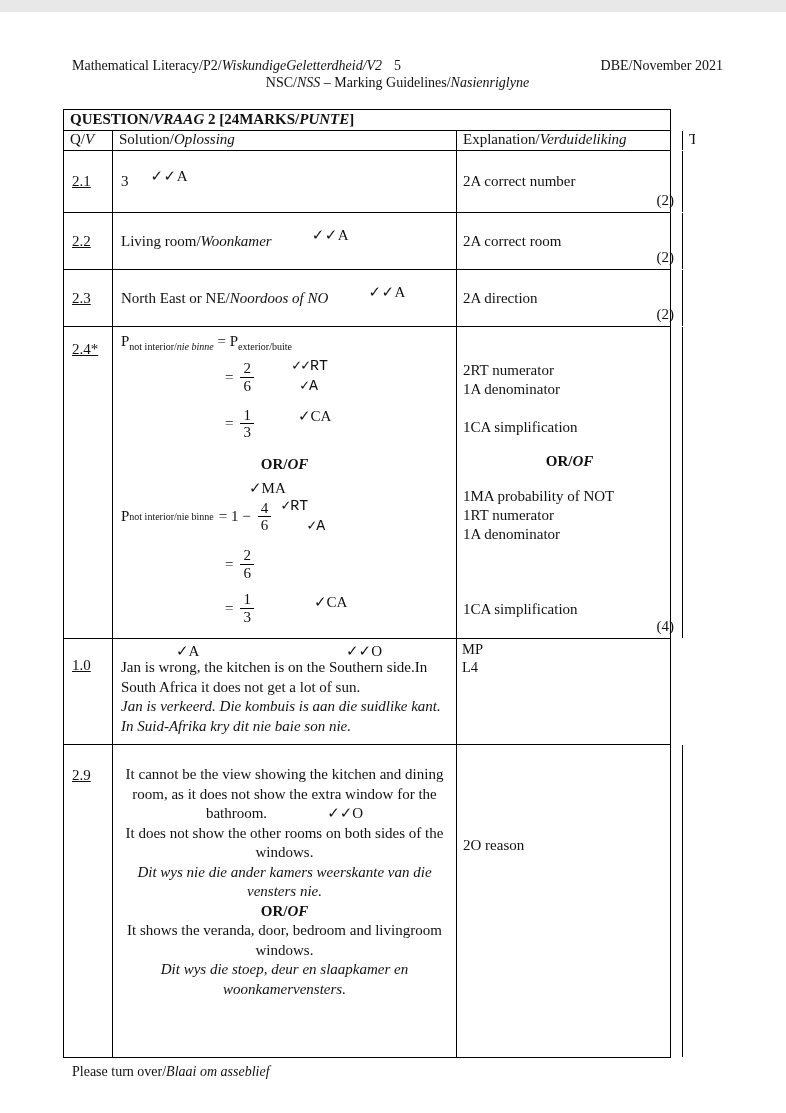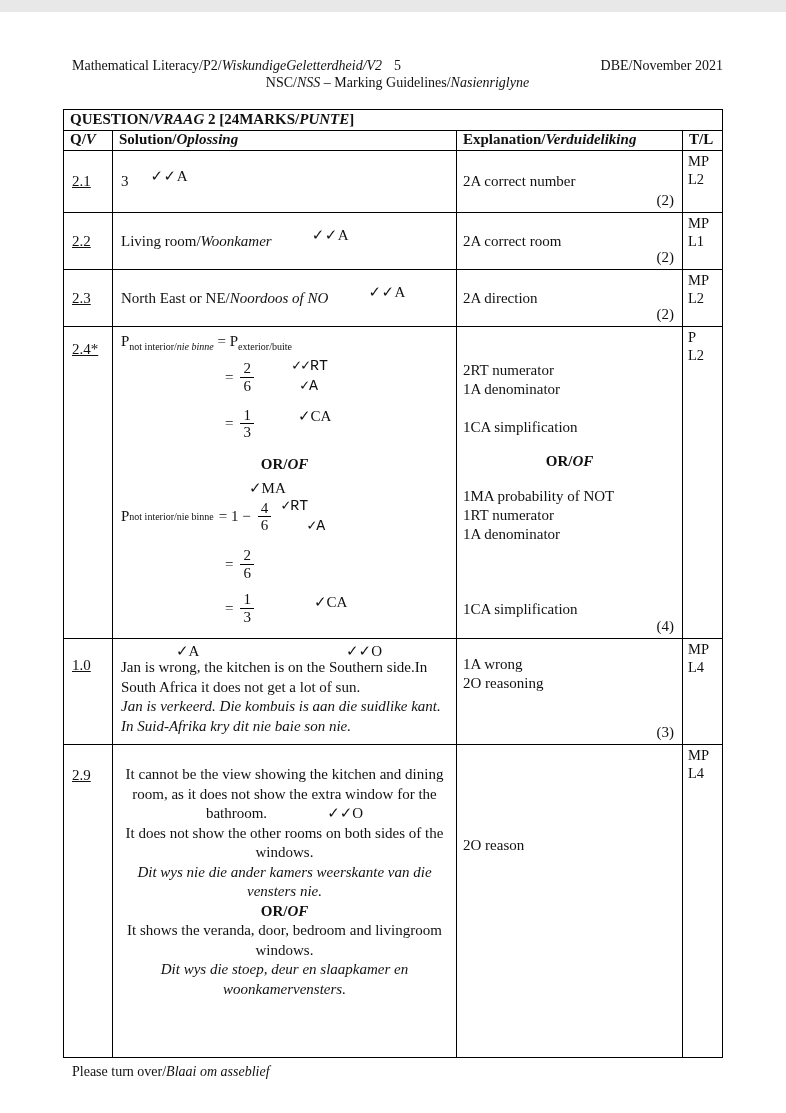--- a/index.html
+++ b/index.html
@@ -10,29 +10,29 @@
     font-family:"Liberation Serif", serif; font-size:15px;
   }
   
   .hdr { position:absolute; left:72px; right:63px; top:46px; }
   .hdr-line1 { display:grid; grid-template-columns:1fr auto 1fr; font-size:14px; }
   .hdr-right { text-align:right; }
   .hdr-line2 { text-align:center; font-size:14px; margin-top:1px; }
   .it { font-style:italic; }
   
   .memo-table {
-    position:absolute; left:63px; top:97px; width:660px;
+    position:absolute; left:63px; top:97px; width:608px;
     border:1px solid #000;
   }
   .t-row { display:grid; grid-template-columns:48px 344px 226px 1fr; border-bottom:1px solid #000; }
   .t-row:last-child { border-bottom:none; }
   .cell { border-left:1px solid #000; position:relative; overflow:hidden; }
   .cell:first-child { border-left:none; }
   .title-row { border-bottom:1px solid #000; height:21px; padding:1px 6px; font-weight:bold; }
-  .colhead { height:20px; font-weight:bold; }
+  .colhead { height:20px; font-weight:normal; }
   .colhead .cell { padding:0 6px; }
   .c-qv { padding-left:8px;text-decoration:underline; }
   .c-sol { padding:2px 8px; }
   .c-exp { padding:2px 6px; }
   .c-tl { padding:1px 0 0 5px; line-height:1.25; font-size:14.5px; }
   .v-center { display:flex; align-items:center; }
   .v-top { padding-top:14px; }
   .mark-bottom { position:absolute; right:8px; bottom:3px; }
   .row-h1 { height:62px; } .row-h2 { height:57px; } .row-h3 { height:57px; }
   .row-h4 { height:312px; } .row-h5 { height:106px; } .row-h6 { height:312px; }
@@ -216,25 +216,20 @@
     <div class="t-row row-h5">
       <div class="cell c-qv" style="padding-top:18px">1.0</div>
       <div class="cell c-sol">
         <div class="checks-line">
           <span class="ck-a">✓A</span>
           <span class="ck-o">✓✓O</span>
         </div>
         <div class="sol-text">Jan is wrong, the kitchen is on the Southern side.In South Africa it does not get a lot of sun.</div>
         <div class="sol-text it">Jan is verkeerd. Die kombuis is aan die suidlike kant. In Suid-Afrika kry dit nie baie son nie.</div>
       </div>
-      <div class="cell c-exp" style="padding-top:16px">
-        <div style="line-height:1.25">1A wrong</div>
-        <div style="line-height:1.25">2O reasoning</div>
-        <span class="mark-bottom">(3)</span>
-      </div>
       <div class="cell c-tl">
           <div>MP</div>
           <div>L4</div>
         </div>
     </div>
 
     <div class="t-row row-h6">
       <div class="cell c-qv" style="padding-top:22px">2.9</div>
       <div class="cell c-sol" style="padding-top:20px">
         <div class="para"><span>It cannot be the view showing the kitchen and dining room, as it does not show the extra window for the bathroom.</span><span class="inline-checks">✓✓O</span></div>

